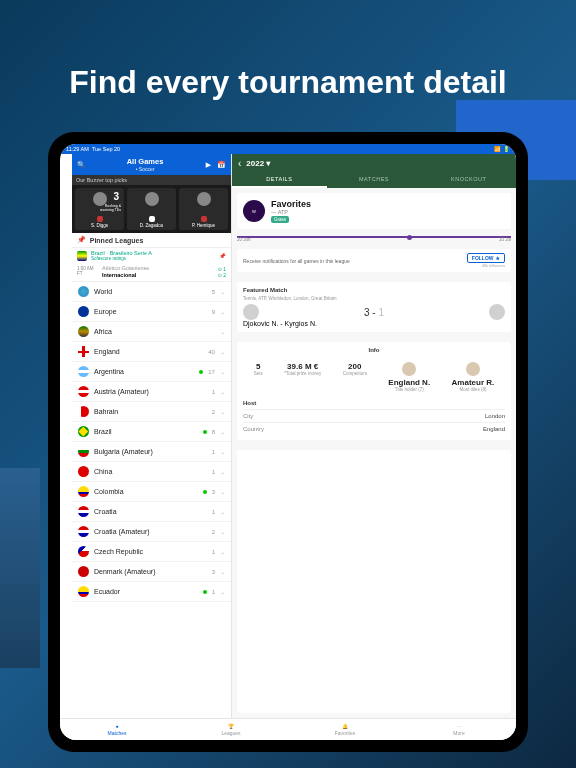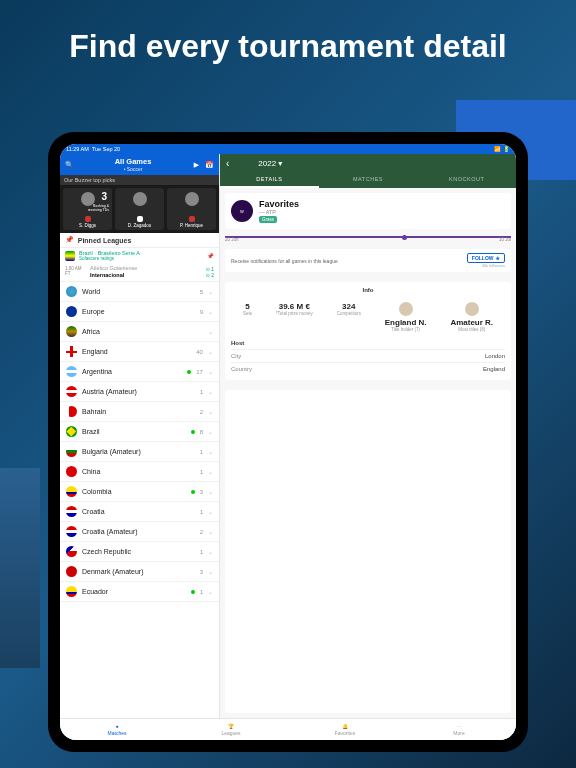--- a/index.html
+++ b/index.html
@@ -1,23 +1,23 @@
 <!DOCTYPE html>
 <html><head>
 <meta charset="utf-8">
 <style>
 * { margin: 0; padding: 0; box-sizing: border-box; font-family: -apple-system, Helvetica, Arial, sans-serif; }
 body { width: 576px; height: 768px; background: linear-gradient(135deg, #0a3a5c 0%, #1a5a8a 50%, #0d2840 100%); position: relative; overflow: hidden; }
 .bg-accent { position: absolute; right: 0; top: 100px; width: 120px; height: 80px; background: #2266cc; }
 .bg-accent2 { position: absolute; left: 0; bottom: 100px; width: 40px; height: 200px; background: linear-gradient(180deg, #2a6090, #1a4060); }
-.headline { color: #fff; font-size: 32px; font-weight: 700; text-align: center; padding: 28px 20px 18px; line-height: 1.15; }
+.headline { color: #fff; font-size: 32px; font-weight: 700; text-align: center; padding: 28px 20px 18px; line-height: 1.15; margin-top: 36px; }
 .device { position: absolute; left: 50%; transform: translateX(-50%); top: 132px; width: 480px; height: 620px; background: #000; border-radius: 26px; padding: 12px; }
 .screen { width: 100%; height: 100%; background: #fff; border-radius: 16px; overflow: hidden; display: flex; flex-direction: column; font-size: 7px; }
 .statusbar { height: 10px; background: #0b62d6; color: #fff; display: flex; justify-content: space-between; align-items: center; padding: 0 6px; font-size: 5.5px; }
-.app-body { flex: 1; display: flex; overflow: hidden; }
+.app-body { flex: 1; display: flex; overflow: hidden; padding-left: 12px; }
 .left-pane { width: 160px; display: flex; flex-direction: column; border-right: 1px solid #e5e5e5; }
 .blue-head { background: #0b62d6; color: #fff; padding: 3px 5px; display: flex; align-items: center; gap: 4px; }
 .blue-head .title { flex: 1; text-align: center; font-weight: 700; font-size: 7.5px; }
 .blue-head .sub { font-size: 5px; text-align: center; opacity: .85; }
 .icon-sm { width: 9px; height: 9px; display: inline-flex; align-items: center; justify-content: center; }
 .top-picks { background: #333; color: #ccc; font-size: 5.5px; padding: 2px 4px; }
 .cards-row { background: #1a1a1a; display: flex; gap: 3px; padding: 3px; }
 .pick-card { flex: 1; background: #2a2a2a; border-radius: 3px; height: 42px; display: flex; flex-direction: column; align-items: center; justify-content: flex-end; color: #fff; font-size: 4.5px; padding: 2px; position: relative; }
 .pick-card .av { width: 14px; height: 14px; border-radius: 50%; background: #888; margin-bottom: auto; margin-top: 2px; }
 .pick-card .num { position: absolute; top: 3px; right: 5px; font-size: 10px; font-weight: 700; }
@@ -35,21 +35,21 @@
 .country-list { flex: 1; overflow: hidden; }
 .country-row { display: flex; align-items: center; padding: 4px 6px; border-bottom: 1px solid #f2f2f2; font-size: 7px; gap: 5px; }
 .country-row .flag { width: 11px; height: 11px; border-radius: 50%; flex-shrink: 0; }
 .country-row .name { flex: 1; color: #222; }
 .country-row .live { width: 4px; height: 4px; border-radius: 50%; background: #0c0; }
 .country-row .count { color: #999; font-size: 6px; }
 .country-row .chev { color: #bbb; font-size: 6px; }
 .right-pane { flex: 1; display: flex; flex-direction: column; background: #f7f7f7; }
 .green-head { background: #2a5838; color: #fff; height: 18px; display: flex; align-items: center; padding: 0 6px; gap: 5px; font-size: 8px; }
 .green-head .back { font-size: 10px; }
-.green-head .year { font-weight: 400; margin-left: 24px; }
+.green-head .year { font-weight: 700; }
 .tabs { background: #2a5838; display: flex; color: #a8c0ae; font-size: 5.5px; }
 .tabs .tab { flex: 1; text-align: center; padding: 4px 0; letter-spacing: .5px; }
 .tabs .tab.active { color: #fff; border-bottom: 2px solid #fff; }
 .tourney-card { background: #fff; margin: 5px; border-radius: 3px; padding: 6px; display: flex; align-items: center; gap: 6px; }
 .tourney-card .logo { width: 22px; height: 22px; border-radius: 50%; background: #2a0a4a; display: flex; align-items: center; justify-content: center; color: #fff; font-size: 4px; }
 .tourney-card .name { font-weight: 700; font-size: 9px; color: #111; }
 .tourney-card .sub { font-size: 5.5px; color: #888; }
 .tourney-card .badge { background: #3a8; color: #fff; font-size: 4.5px; padding: 1px 3px; border-radius: 2px; display: inline-block; margin-top: 1px; }
 .timeline { margin: 0 5px; position: relative; height: 10px; }
 .timeline .bar { height: 2px; background: #6a3a9a; position: absolute; top: 2px; left: 0; right: 0; }
@@ -298,34 +298,44 @@
   </div>
 
   <div class="notif-row">
     <span style="flex:1">Receive notifications for all games in this league</span>
     <div style="text-align:right">
       <div class="follow"><span>FOLLOW</span> ★</div>
       <div class="fol-sub">46k followers</div>
     </div>
   </div>
 
+  <div class="card">
+    <div class="chead">Featured Match</div>
+    <div class="csub">Tennis, ATP, Wimbledon, London, Great Britain</div>
+    <div class="feature-match">
+      <div class="pl"></div>
+      <div class="score"><span>3</span> - <span class="dim">1</span></div>
+      <div class="pl"></div>
+    </div>
+    <div class="mname">Djokovic N. - Kyrgios N.</div>
+  </div>
 
   <div class="card">
     <div class="chead" style="text-align:center;margin-bottom:5px">Info</div>
     <div class="info-grid" id="info-grid">
               <div class="it">
                 <div class="val">5</div>
                 <div class="lbl">Sets</div>
               </div>
               <div class="it">
                 <div class="val">39.6 M €</div>
                 <div class="lbl">*Total prize money</div>
               </div>
               <div class="it">
-                <div class="val">324</div>
+                <div class="val">200</div>
                 <div class="lbl">Competitors</div>
               </div>
               <div class="it">
                 <div class="av"></div>
                 <div class="val">England N.</div>
                 <div class="lbl">Title holder (7)</div>
               </div>
               <div class="it">
                 <div class="av"></div>
                 <div class="val">Amateur R.</div>

